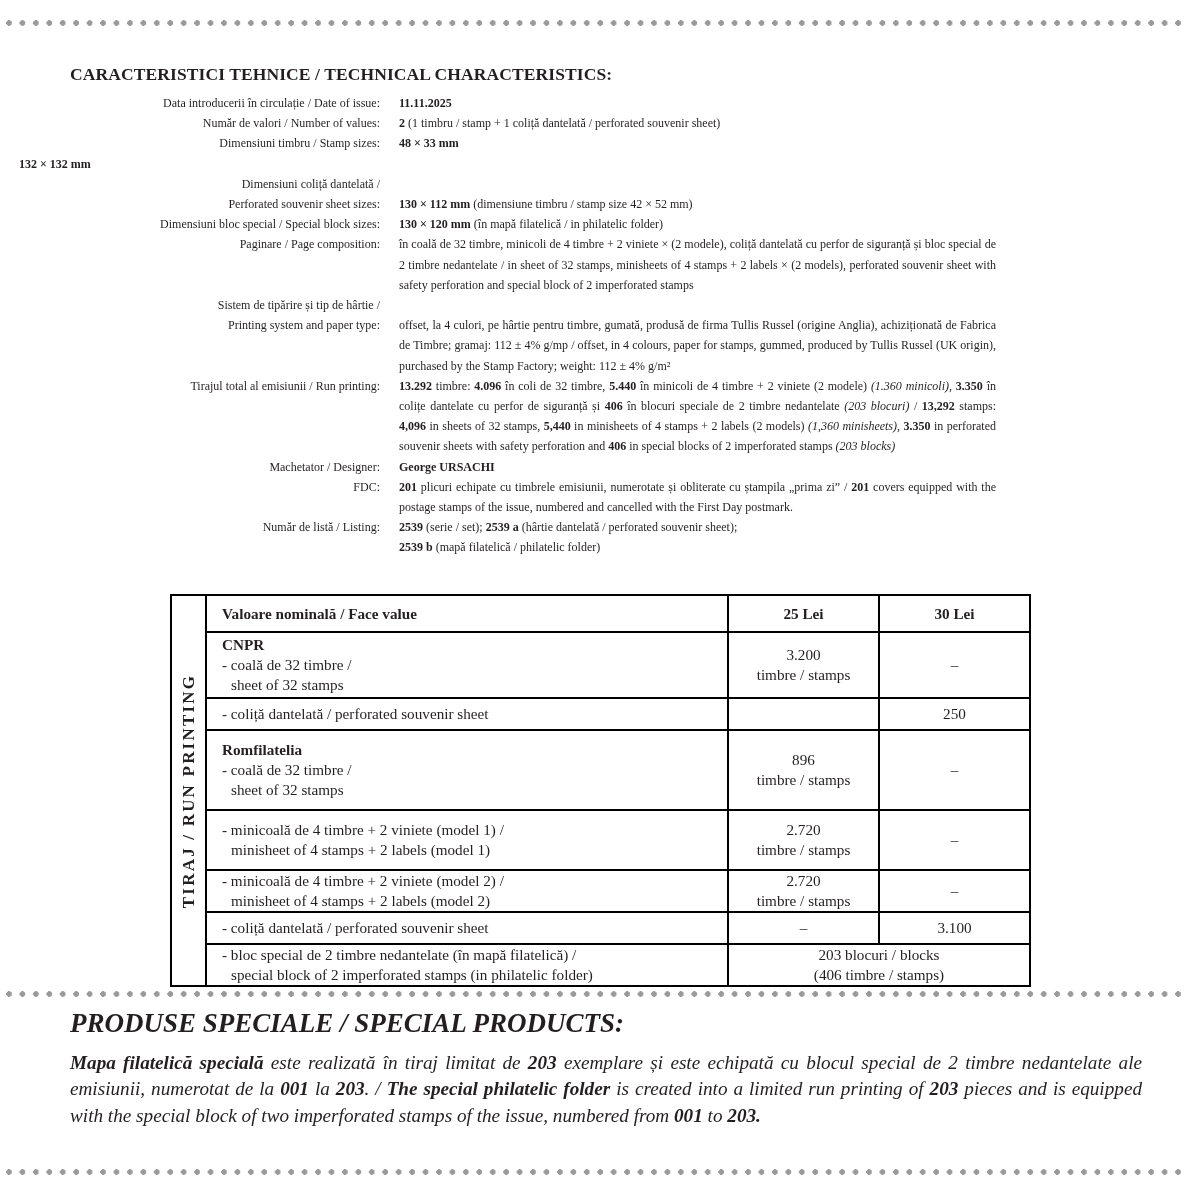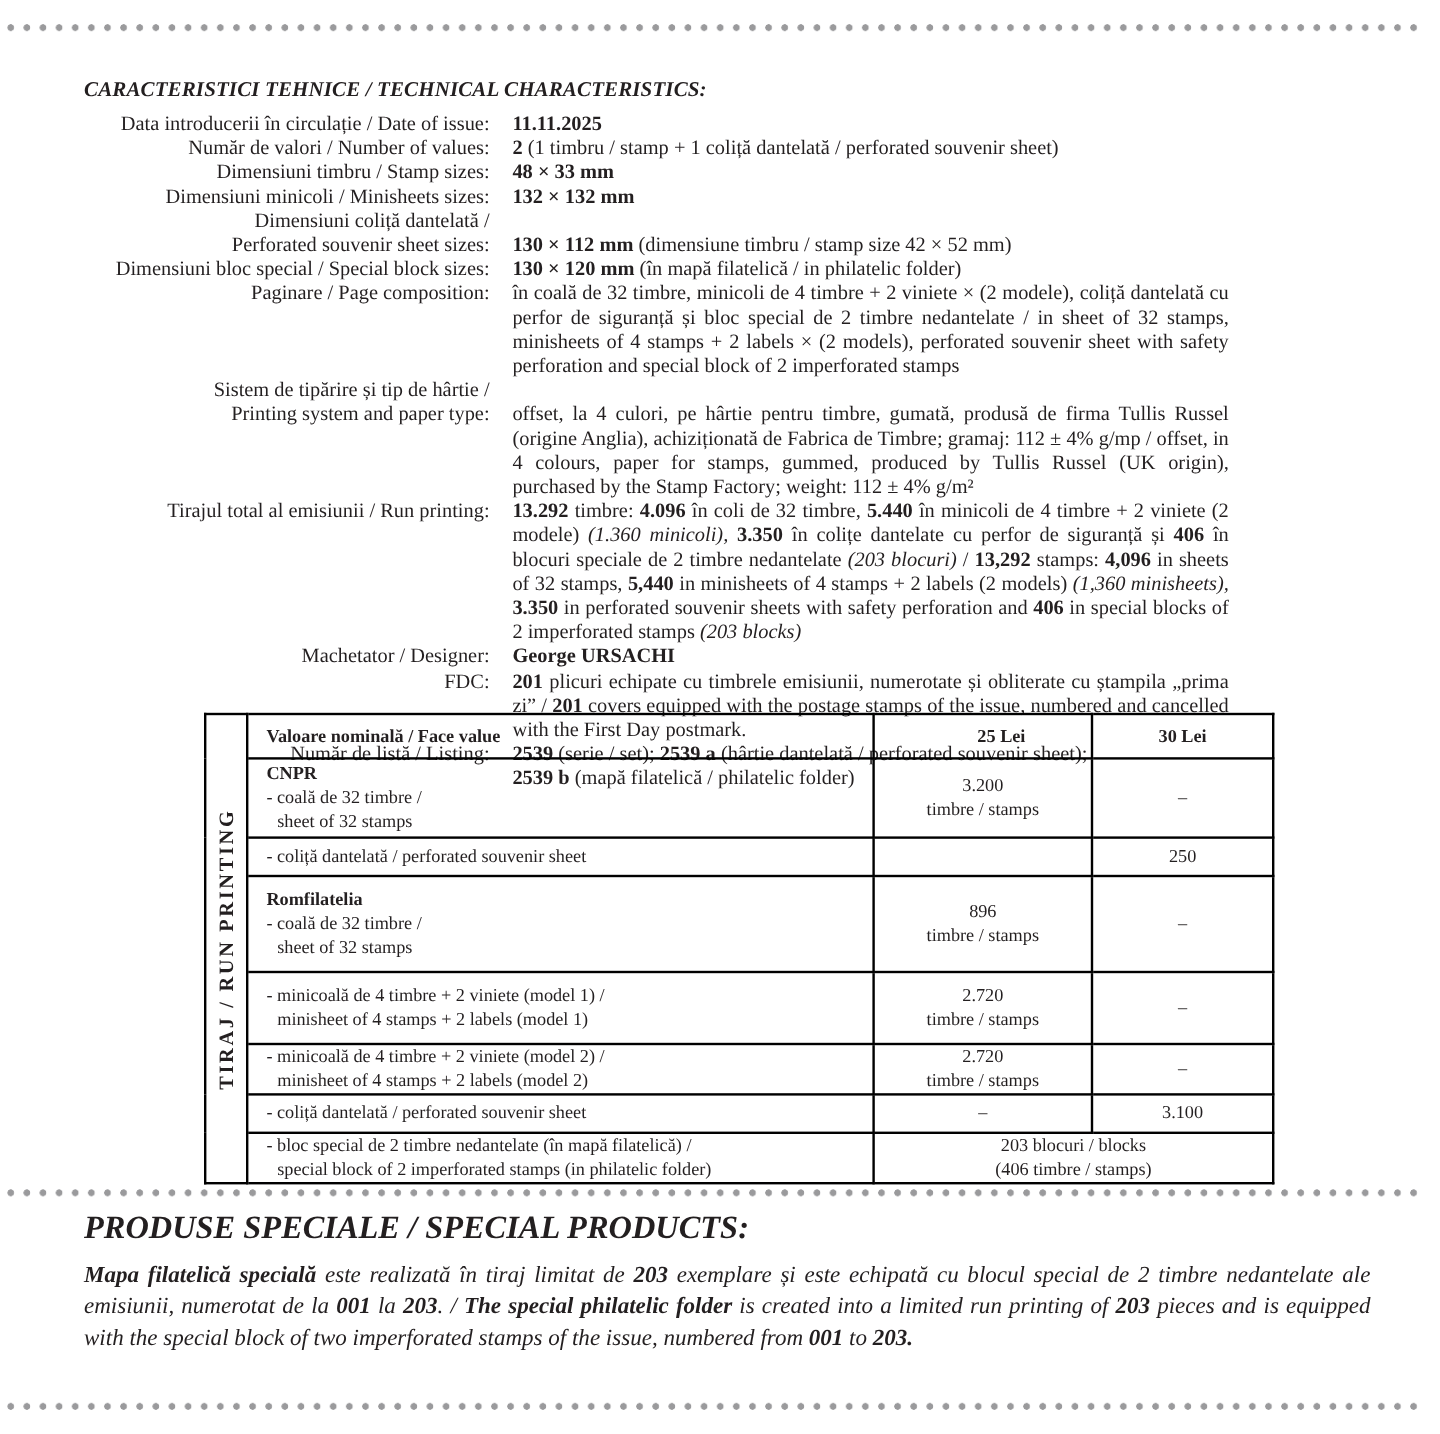--- a/index.html
+++ b/index.html
@@ -13,26 +13,26 @@
     background-image: radial-gradient(circle at 3px 3px, #9a9a9c 2.6px, transparent 3px);
     background-size: 13.45px 6px;
     background-repeat: repeat-x;
   }
   .dots.top { top: 20px; }
   .dots.mid { top: 991px; }
   .dots.bot { top: 1169px; }
 
   .tech-title {
     position: absolute; left: 70px; top: 64px;
-    font-size: 17.5px; font-weight: bold; font-style: italic;
+    font-size: 17.5px; font-weight: bold; 
     letter-spacing: 0.1px; margin: 0;
   }
   .spec {
     position: absolute; left: 0; top: 93px; width: 996px;
-    font-size: 17px; line-height: 20.2px; margin-left: 28px;
+    font-size: 12px; line-height: 20.2px;
   }
   .spec-row { display: flex; }
   .spec-label {
     width: 380px; text-align: right; flex: 0 0 380px;
     white-space: nowrap;
   }
   .spec-value {
     margin-left: 19px; width: 744px; text-align: justify;
   }
   .spec-value b { font-weight: bold; }
@@ -81,21 +81,20 @@
   </div>
   <div class="spec-row">
     <div class="spec-label">Număr de valori / Number of values:</div>
     <div class="spec-value"><b>2</b><span> (1 timbru / stamp + 1 coliță dantelată / perforated souvenir sheet)</span></div>
   </div>
   <div class="spec-row">
     <div class="spec-label">Dimensiuni timbru / Stamp sizes:</div>
     <div class="spec-value"><b>48 × 33 mm</b><span></span></div>
   </div>
   <div class="spec-row">
-    <div class="spec-label">Dimensiuni minicoli / Minisheets sizes:</div>
     <div class="spec-value"><b>132 × 132 mm</b><span></span></div>
   </div>
   <div class="spec-row">
     <div class="spec-label">Dimensiuni coliță dantelată /</div>
     <div class="spec-value"><b></b><span></span></div>
   </div>
   <div class="spec-row">
     <div class="spec-label">Perforated souvenir sheet sizes:</div>
     <div class="spec-value"><b>130 × 112 mm</b><span> (dimensiune timbru / stamp size 42 × 52 mm)</span></div>
   </div>
@@ -137,21 +136,21 @@
 </div>
 
 <div class="run-table-wrap">
   <table class="run">
     <tbody>
         <tr style="height:37px">
       <td class="vlabel-cell" rowspan="8">
         <span class="vlabel">TIRAJ / RUN PRINTING</span>
       </td>
       <td style="width:505px; font-weight:bold;">Valoare nominală / Face value</td>
-      <td class="c" style="width:149px; font-weight:bold;padding-left:31px;">25 Lei</td>
+      <td class="c" style="width:149px; font-weight:bold;">25 Lei</td>
       <td class="c" style="width:149px; font-weight:bold;">30 Lei</td>
     </tr>
     <tr style="height:66px">
       <td>
         <span class="cat-name">CNPR</span>
         <span style="display:block">- coală de 32 timbre /</span>
         <span class="indent">sheet of 32 stamps</span>
       </td>
       <td class="c">
             <div>3.200</div>

